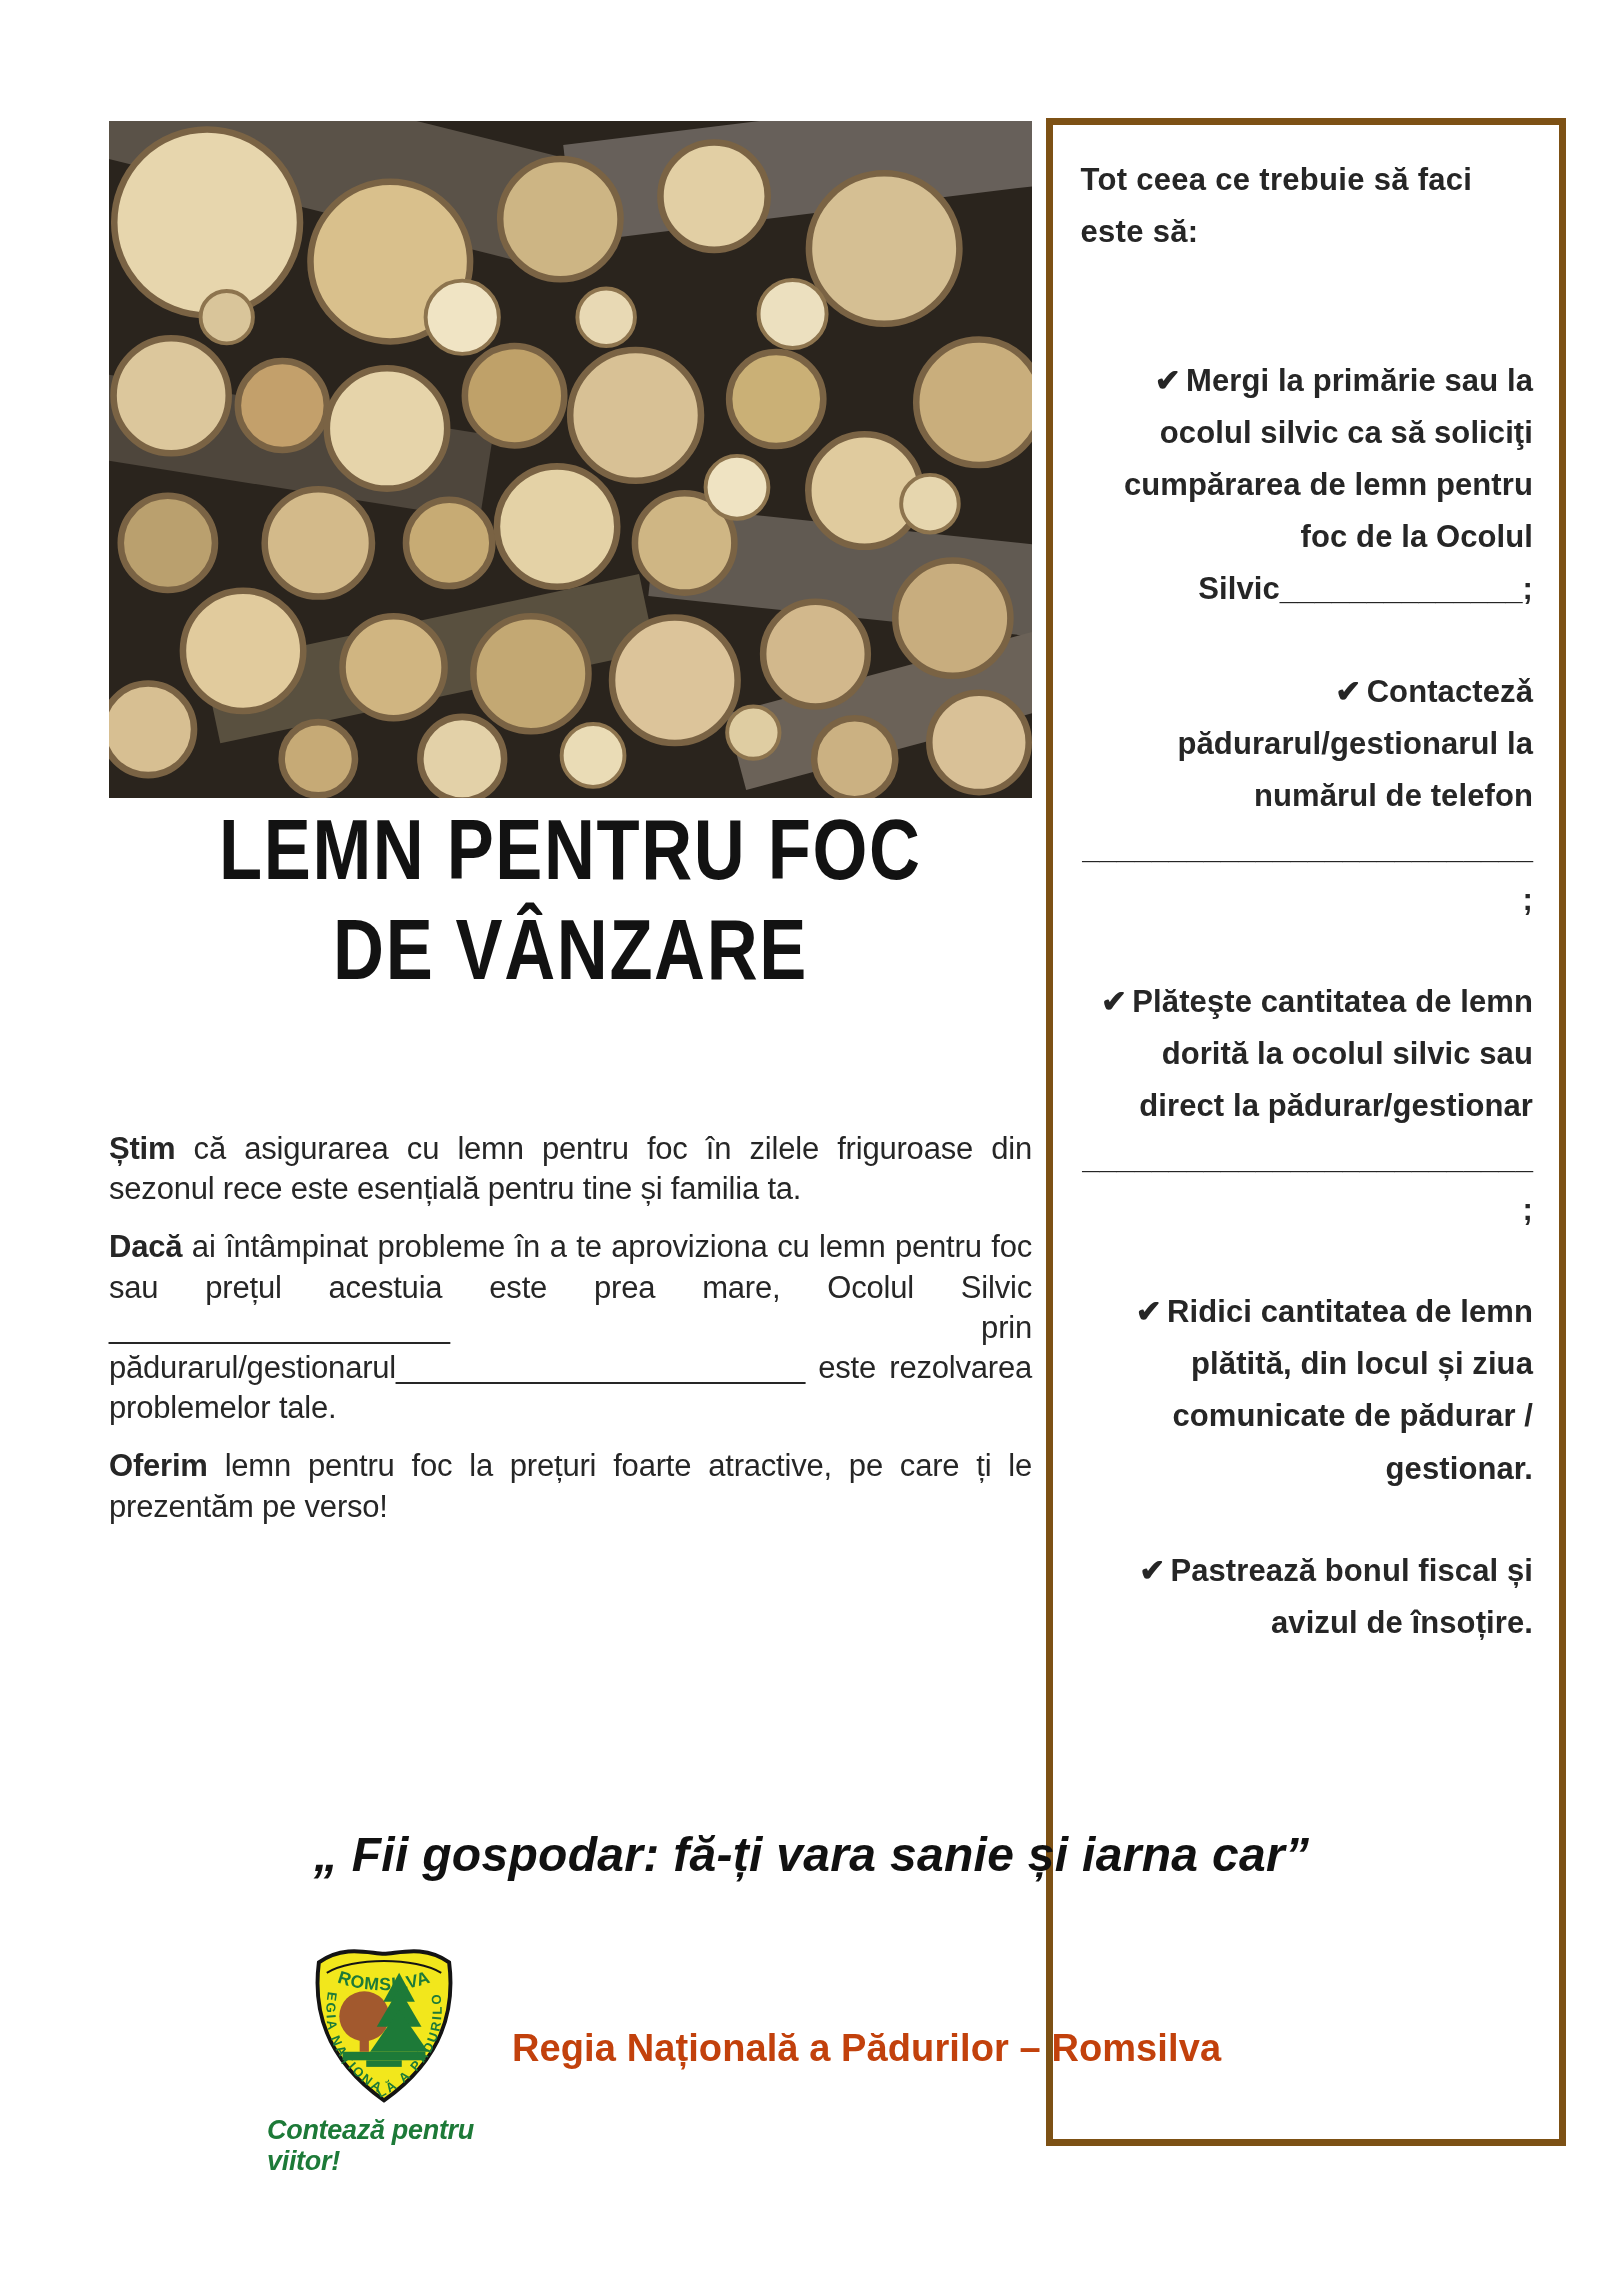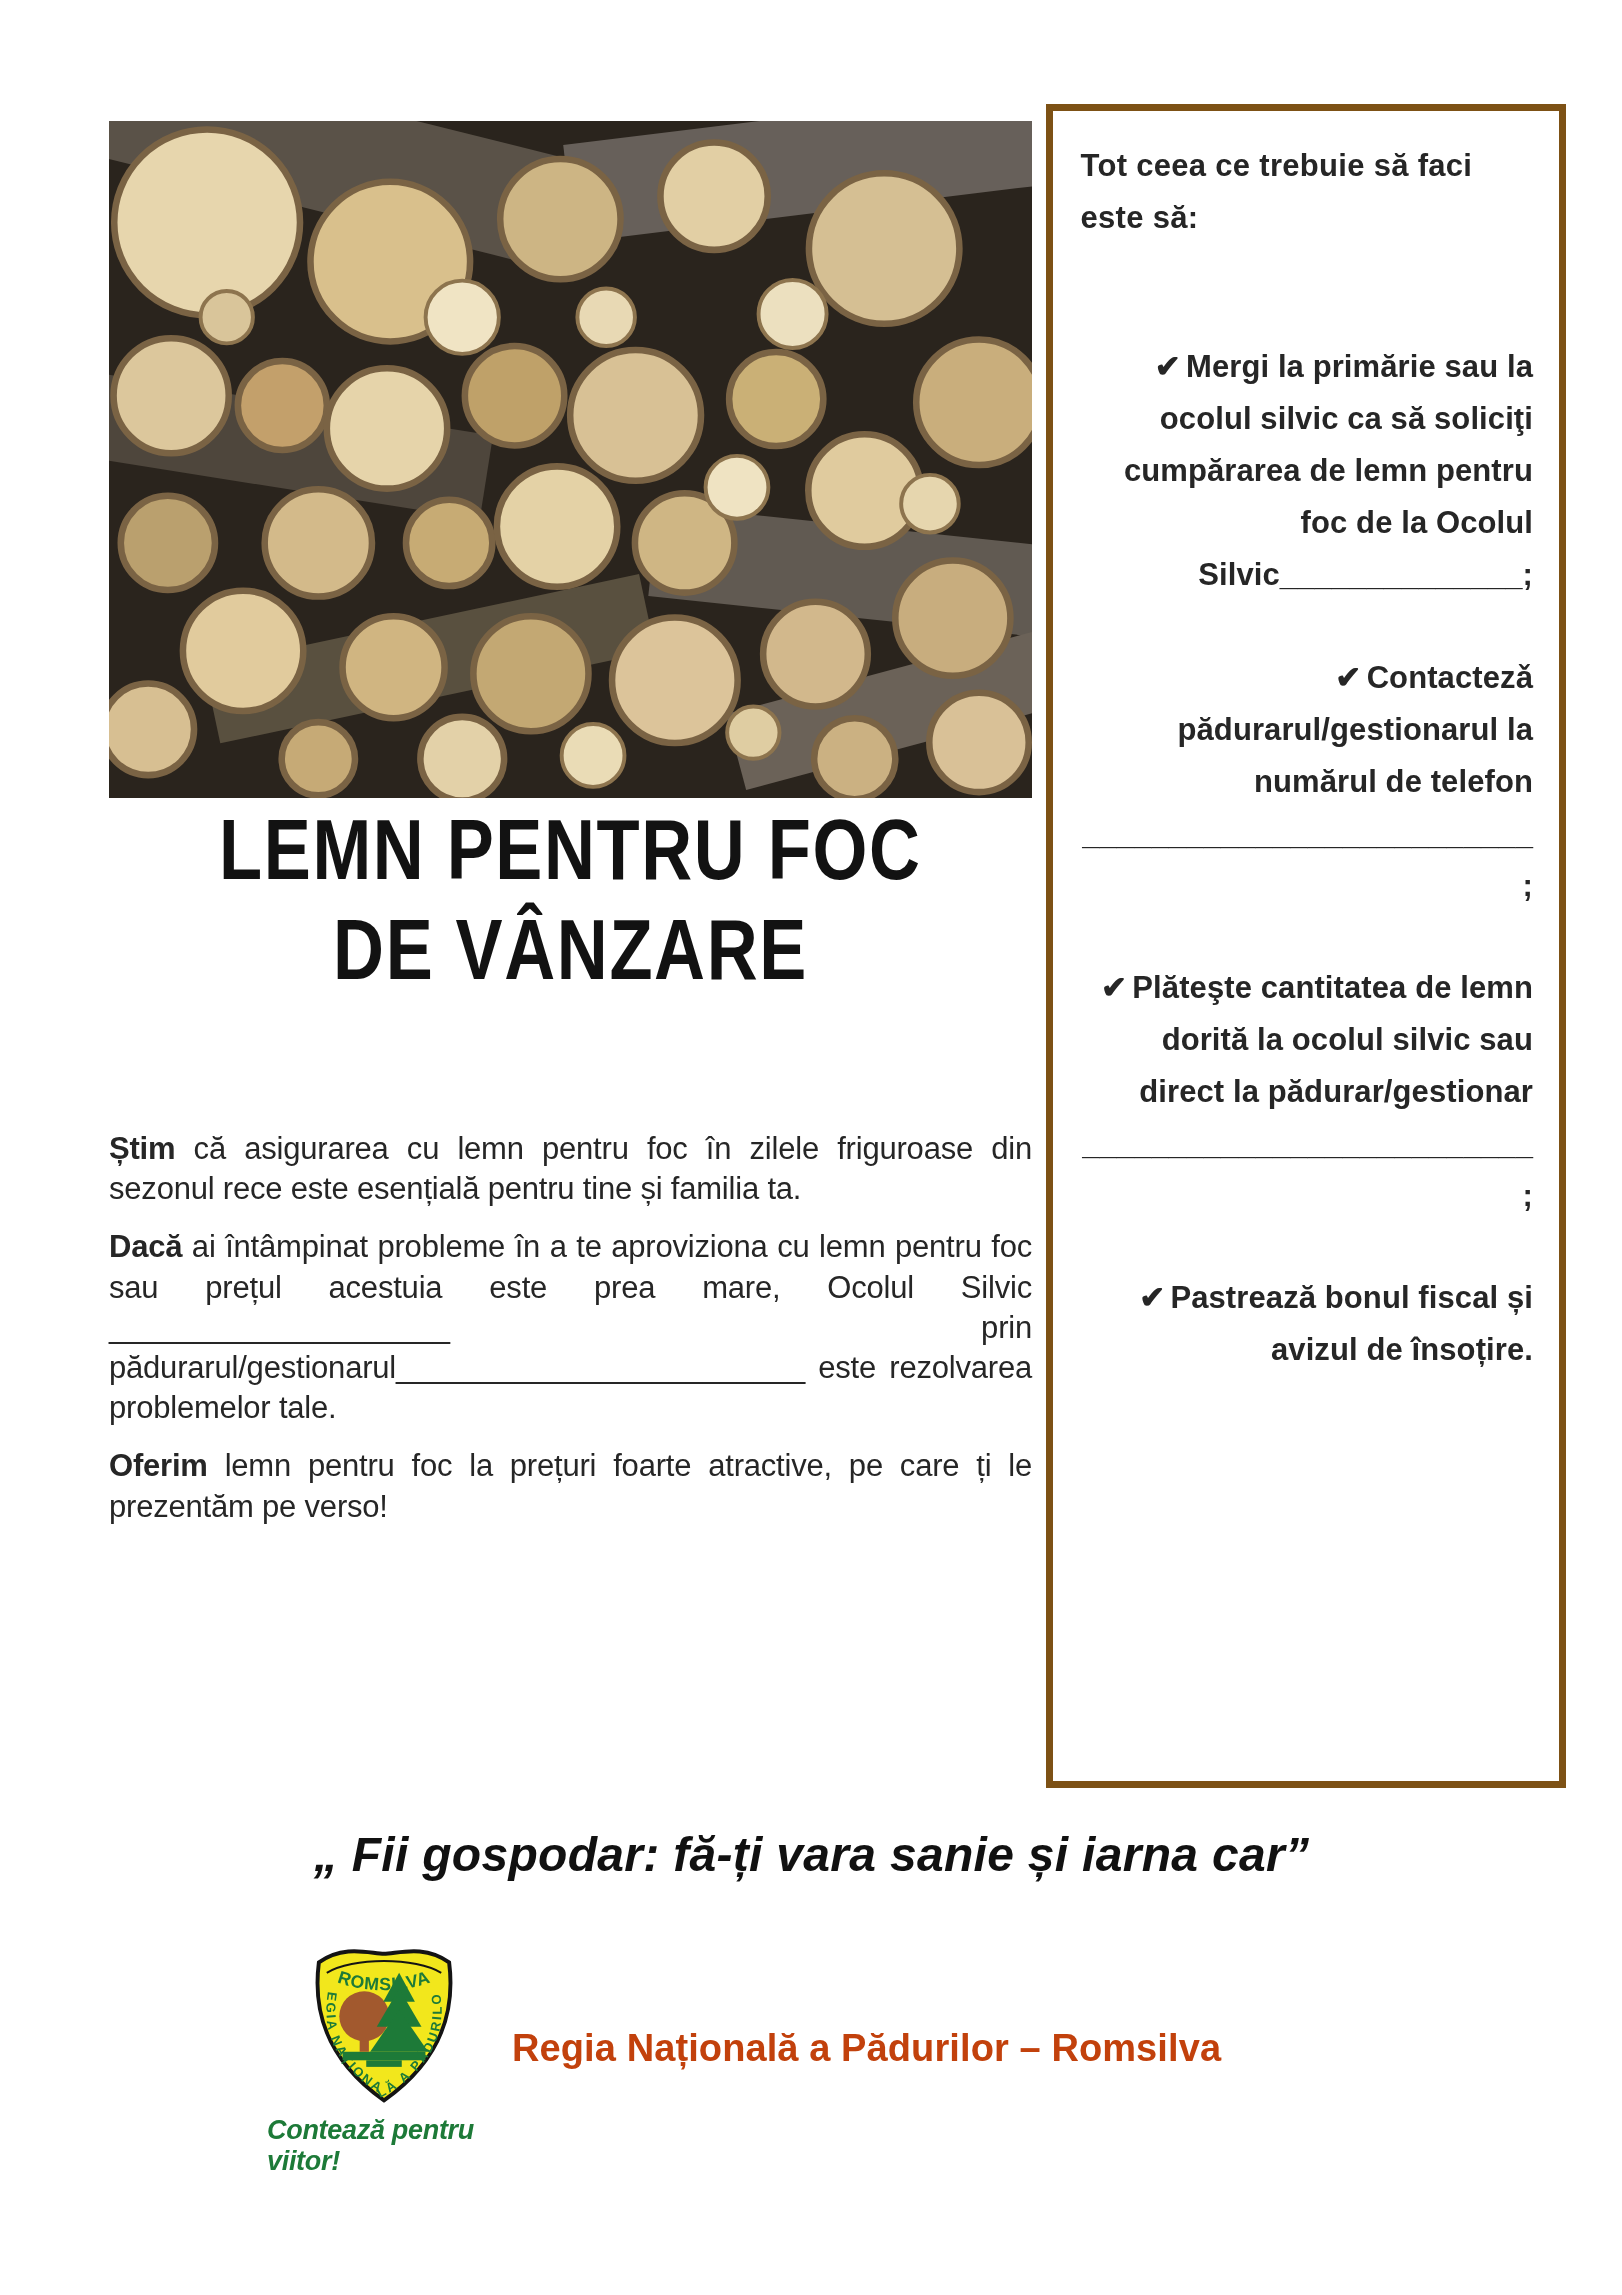--- a/index.html
+++ b/index.html
@@ -14,21 +14,21 @@
   *{margin:0;padding:0;box-sizing:border-box;}
   html,body{width:1623px;height:2295px;background:#ffffff;
     font-family:"Liberation Sans", sans-serif;color:var(--text_dark);}
   .page{position:relative;width:1623px;height:2295px;overflow:hidden;background:#fff;}
 
   
   .photo{position:absolute;left:109px;top:121px;width:923px;height:677px;overflow:hidden;}
   .photo svg{display:block;width:100%;height:100%;}
 
   
-  .sidebar{position:absolute;left:1046px;top:104px;width:520px;height:1684px;
+  .sidebar{position:absolute;left:1046px;top:118px;width:520px;height:2028px;
     border:7.2px solid var(--box_border);padding:29px 26px 19.6px 27.5px;}
   .sidebar .intro{font-weight:bold;font-size:31px;line-height:1.68;margin-bottom:97px;letter-spacing:0.3px;}
   .sb-item{font-weight:bold;font-size:31px;line-height:1.68;margin-bottom:50px;letter-spacing:0.1px;word-wrap:break-word;text-align:right;}
   .sb-item:last-child{margin-bottom:0;}
   .check{display:inline-block;margin-right:5.2px;}
 
   
   .title{position:absolute;left:109px;top:800px;width:923px;text-align:center;
     color:var(--title_black);font-weight:bold;}
   .title .line{display:inline-block;font-size:86px;line-height:1.16;
@@ -113,20 +113,21 @@
 
   <div class="sidebar">
     <div class="intro">Tot ceea ce trebuie să faci este să:</div>
 
     <div class="sb-item"><span class="check">✔</span><span>Mergi la primărie sau la ocolul silvic ca să soliciţi cumpărarea de lemn pentru foc de la Ocolul Silvic______________;</span></div>
 
     <div class="sb-item"><span class="check">✔</span><span>Contactezǎ pădurarul/gestionarul la numărul de telefon __________________________;</span></div>
 
     <div class="sb-item"><span class="check">✔</span><span>Plăteşte cantitatea de lemn dorită la ocolul silvic sau direct la pădurar/gestionar __________________________;</span></div>
 
+    <div class="sb-item"><span class="check">✔</span><span>Ridici cantitatea de lemn plătită, din locul și ziua comunicate de pădurar / gestionar.</span></div>
 
     <div class="sb-item"><span class="check">✔</span><span>Pastrează bonul fiscal și avizul de însoțire.</span></div>
   </div>
 
   <div class="title">
     <span class="line">LEMN PENTRU FOC</span><br>
     <span class="line">DE VÂNZARE</span>
   </div>
 
   <div class="body-copy">

